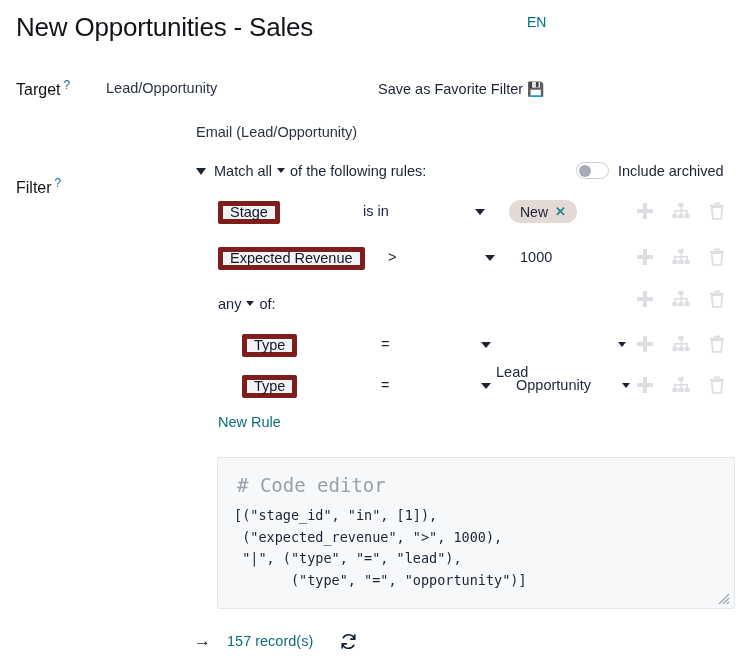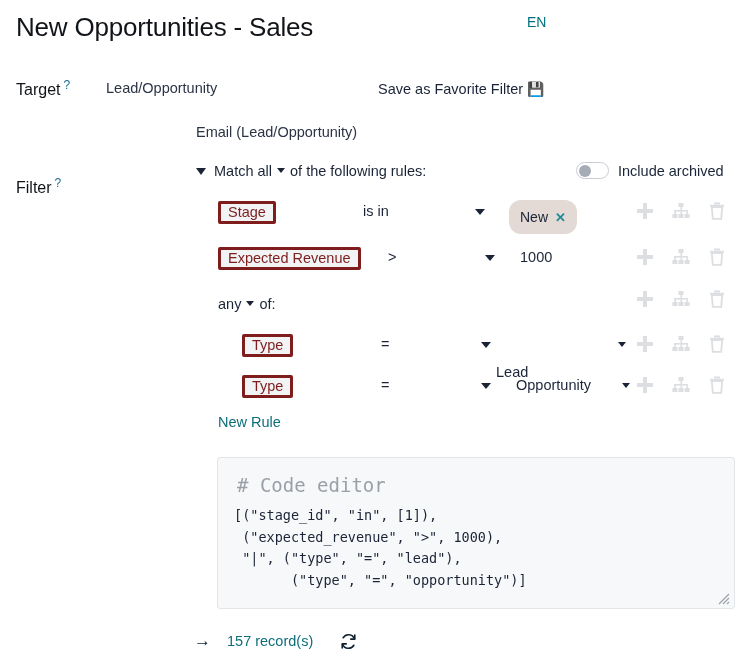--- a/index.html
+++ b/index.html
@@ -76,22 +76,22 @@
     width: 12px; height: 12px; border-radius: 50%;
     background: #a6abb5;
   }
   .archlbl { font-size: 14.5px; color: #1b2437; white-space: nowrap; }
 
   
   .rule { position: absolute; height: 26px; display: flex; align-items: center; }
   .fieldchip {
     display: inline-flex; align-items: center; justify-content: center;
     height: 23px; padding: 0 7px;
-    background: #f2f3f5; border: 3px solid #7f1d1d; border-radius: 2px;
-    font-size: 14.5px; color: #7f1d1d; white-space: nowrap; cursor: pointer; text-align: center;
+    background: #f2f3f5; border: 5px solid #7f1d1d; border-radius: 2px;
+    font-size: 14.5px; color: #0f172a; white-space: nowrap; cursor: pointer; text-align: center;
   }
   .op {
     position: absolute; font-size: 14.5px; color: #1b2437; white-space: nowrap;
     cursor: pointer;
   }
   .opcaret {
     position: absolute; width: 0; height: 0;
     border-left: 5px solid transparent; border-right: 5px solid transparent;
     border-top: 6px solid #1b2437; cursor: pointer;
   }
@@ -102,21 +102,21 @@
   .valcaret {
     position: absolute; width: 0; height: 0;
     border-left: 4.5px solid transparent; border-right: 4.5px solid transparent;
     border-top: 5.5px solid #1b2437; cursor: pointer;
   }
 
   
   .tagpill {
     position: absolute;
     display: inline-flex; align-items: center; gap: 7px;
-    height: 34px; padding: 0 11px; border-radius: 12px;
+    height: 23px; padding: 0 11px; border-radius: 12px;
     background: #e3d9d5; font-size: 14px; color: #1b2437; white-space: nowrap;
   }
   .tagx { color: #1f8b97; font-size: 13px; font-weight: 700; cursor: pointer; line-height: 1; }
 
   
   .acts { position: absolute; display: flex; align-items: center; }
   .acts svg { display: block; cursor: pointer; }
 
   
   .newrule {

